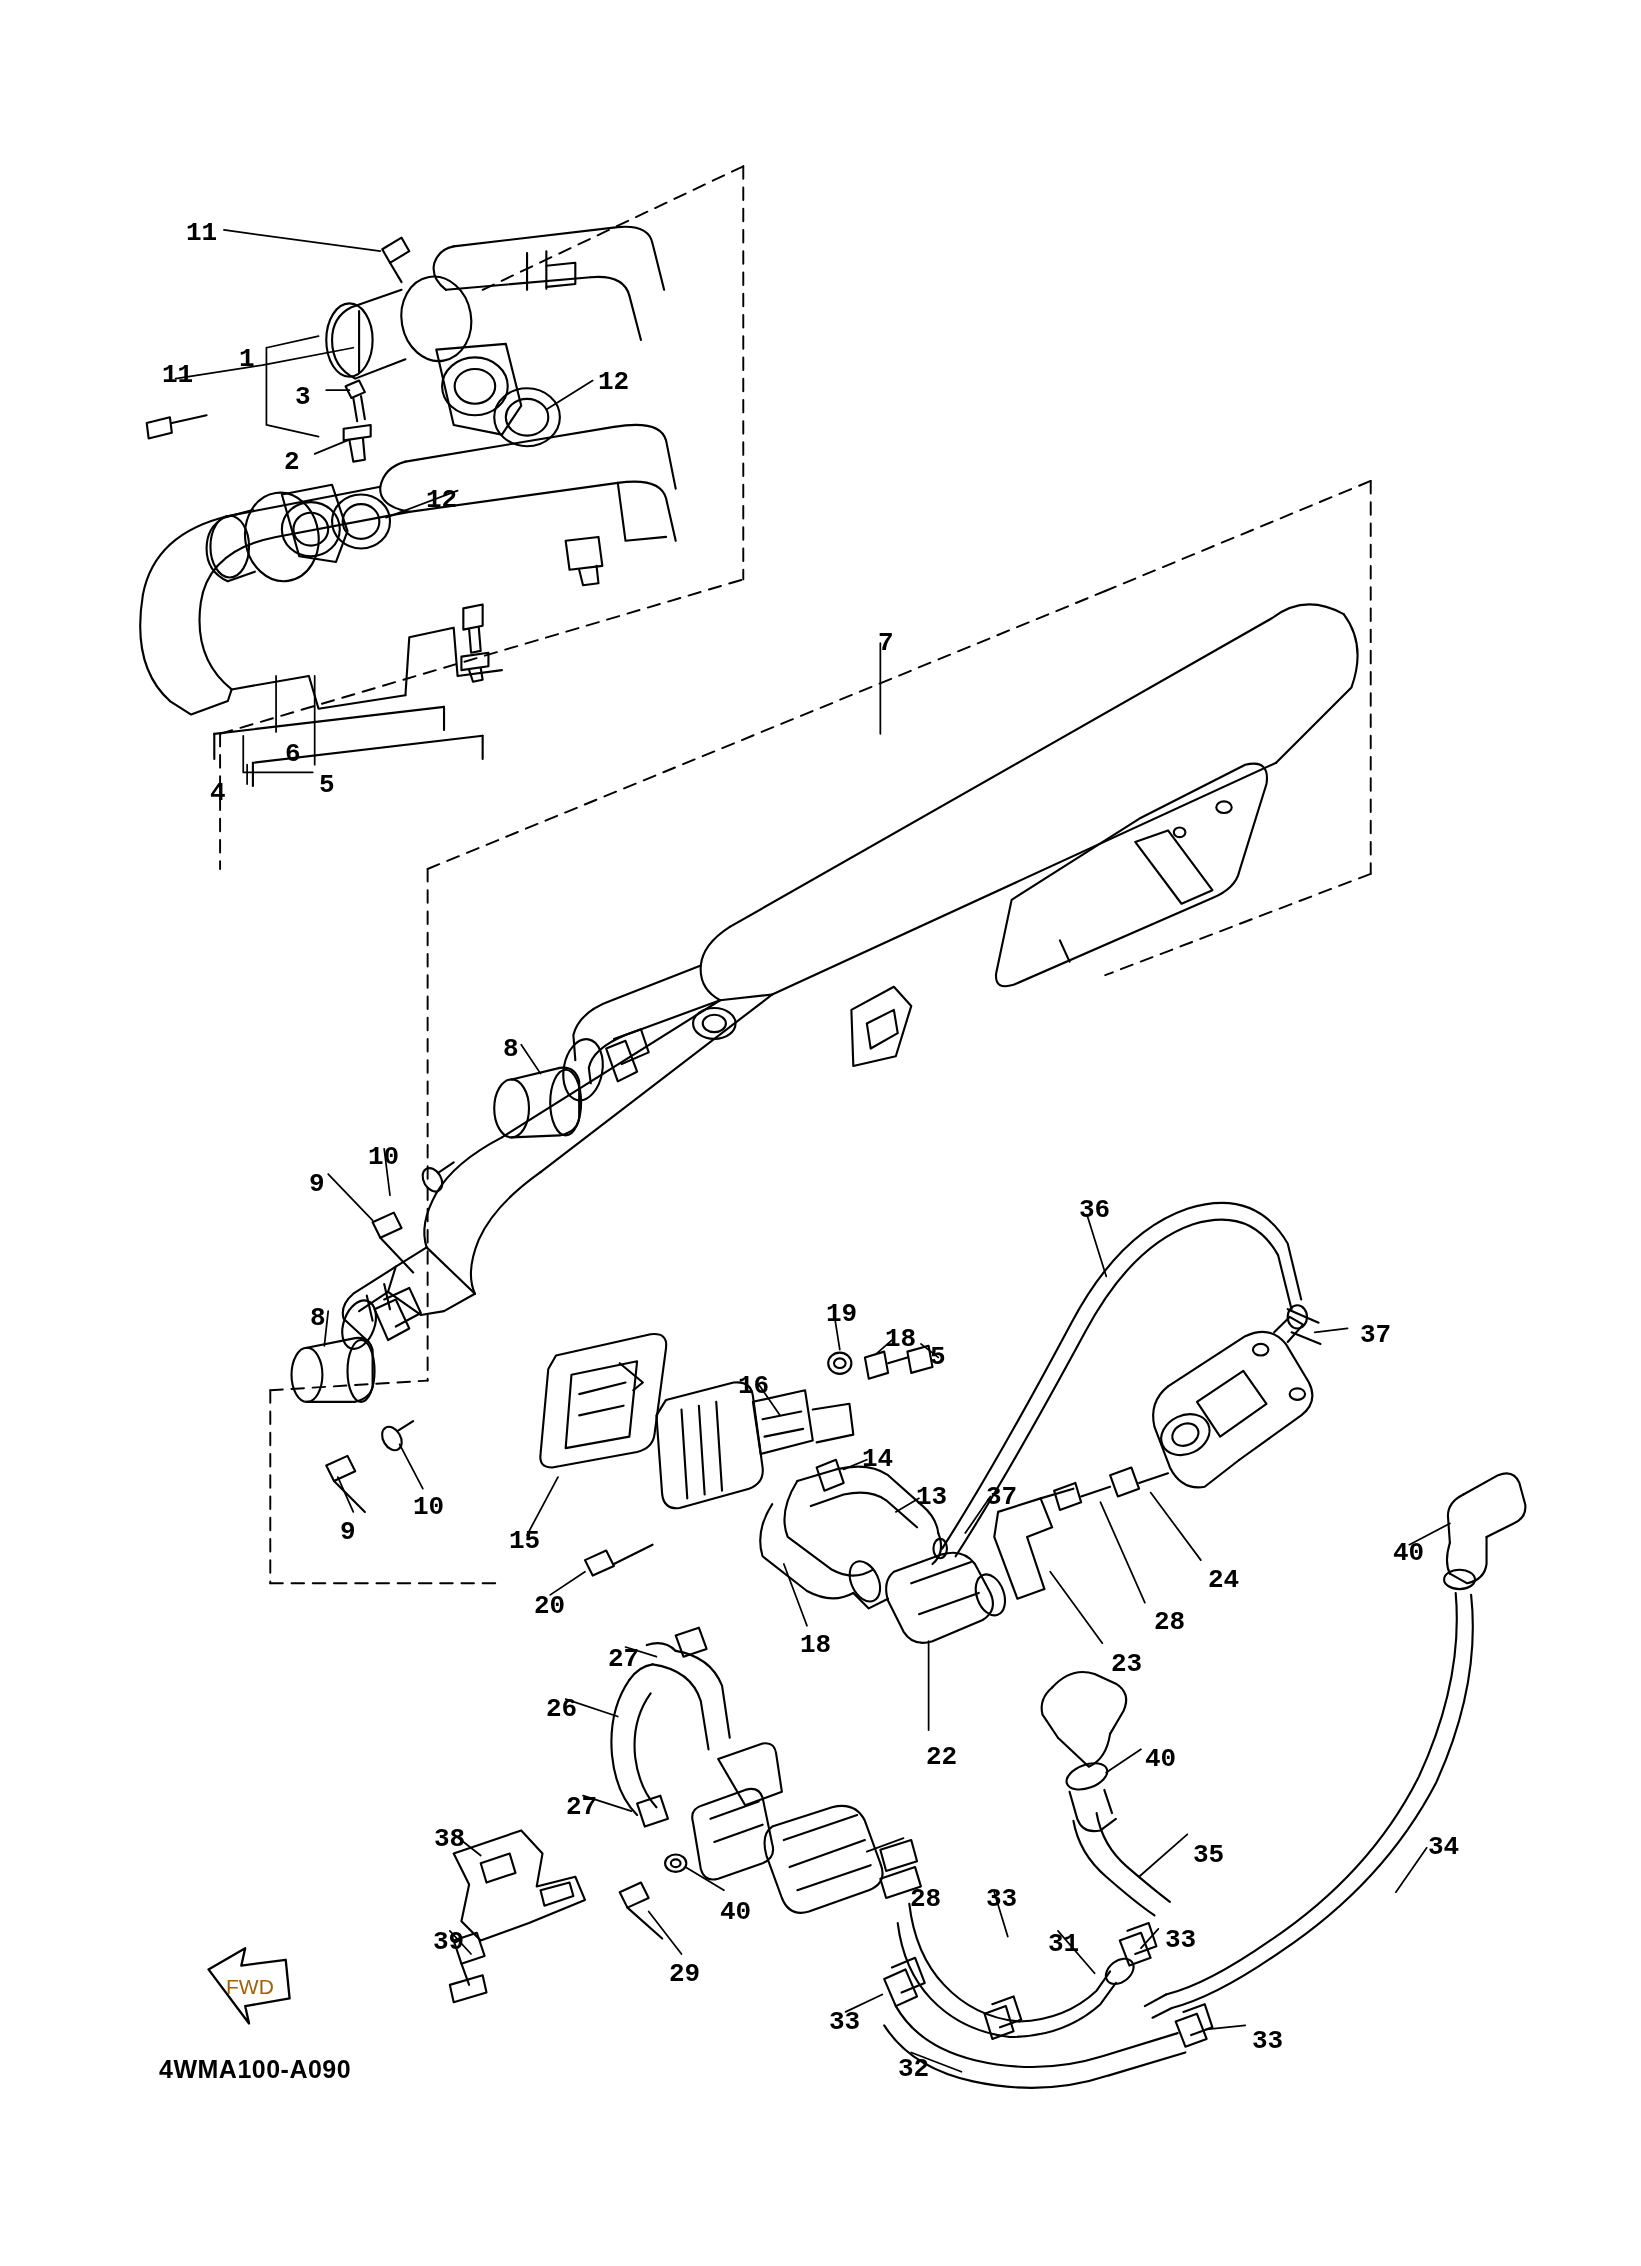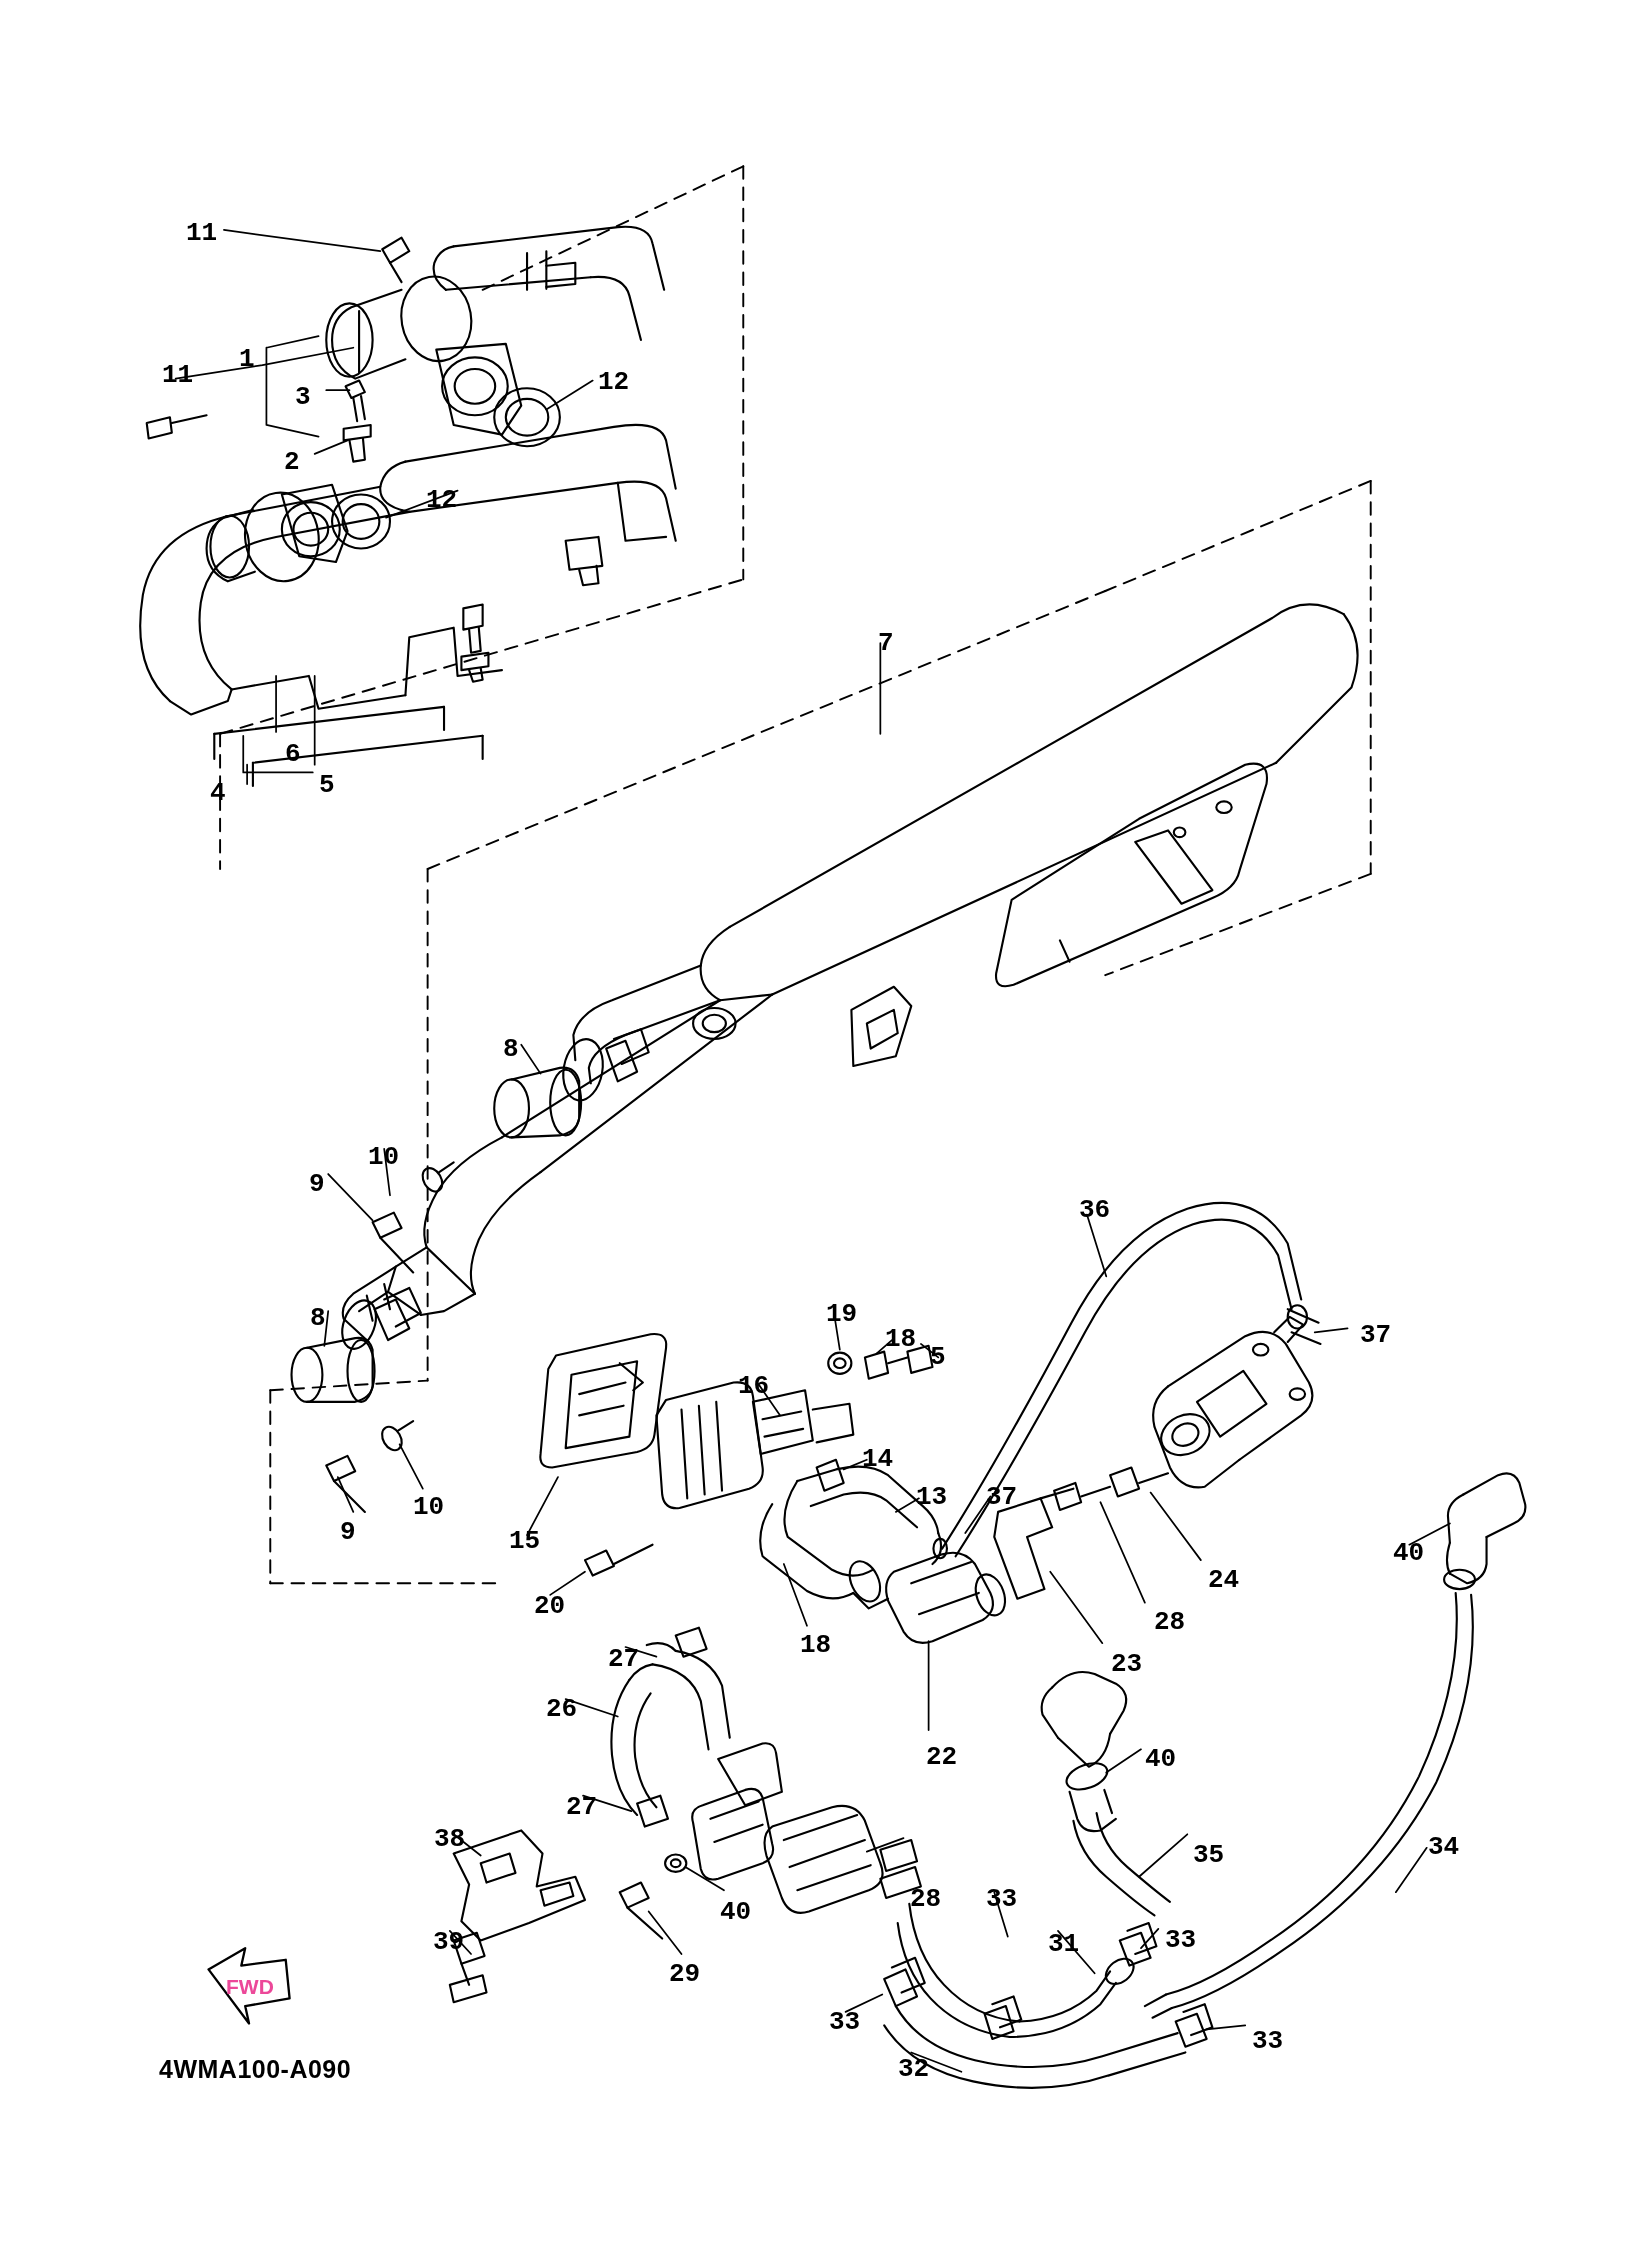--- a/index.html
+++ b/index.html
@@ -1,21 +1,21 @@
 <!DOCTYPE html>
 <html><head>
 <meta charset="utf-8">
 <style>
   html,body{margin:0;padding:0;background:#ffffff;}
   body{width:1641px;height:2266px;position:relative;font-family:"Liberation Sans",sans-serif;color:#000;}
   #stage{position:absolute;left:0;top:0;width:1641px;height:2266px;overflow:hidden;}
   svg.art{position:absolute;left:0;top:0;width:1641px;height:2266px;}
   .callout{position:absolute;font-size:26px;font-weight:700;line-height:1;color:#000;white-space:nowrap;font-family:Liberation Mono, monospace;}
   .code{position:absolute;font-size:25px;font-weight:700;letter-spacing:0.5px;color:#000;white-space:nowrap;margin-left:12px;}
-  .fwd-label{position:absolute;font-size:21px;font-weight:700;color:#ec4899;white-space:nowrap;}
+  .fwd-label{position:absolute;font-size:21px;font-weight:400;color:#a16207;white-space:nowrap;}
 </style>
 </head>
 <body>
 
 <div id="stage">
 
   <svg class="art" viewBox="0 0 1700 2347" xmlns="http://www.w3.org/2000/svg">
     <g fill="none" stroke="#000" stroke-width="2.2" stroke-linecap="round" stroke-linejoin="round">
 
       <g stroke-dasharray="13 9" stroke-width="2">

